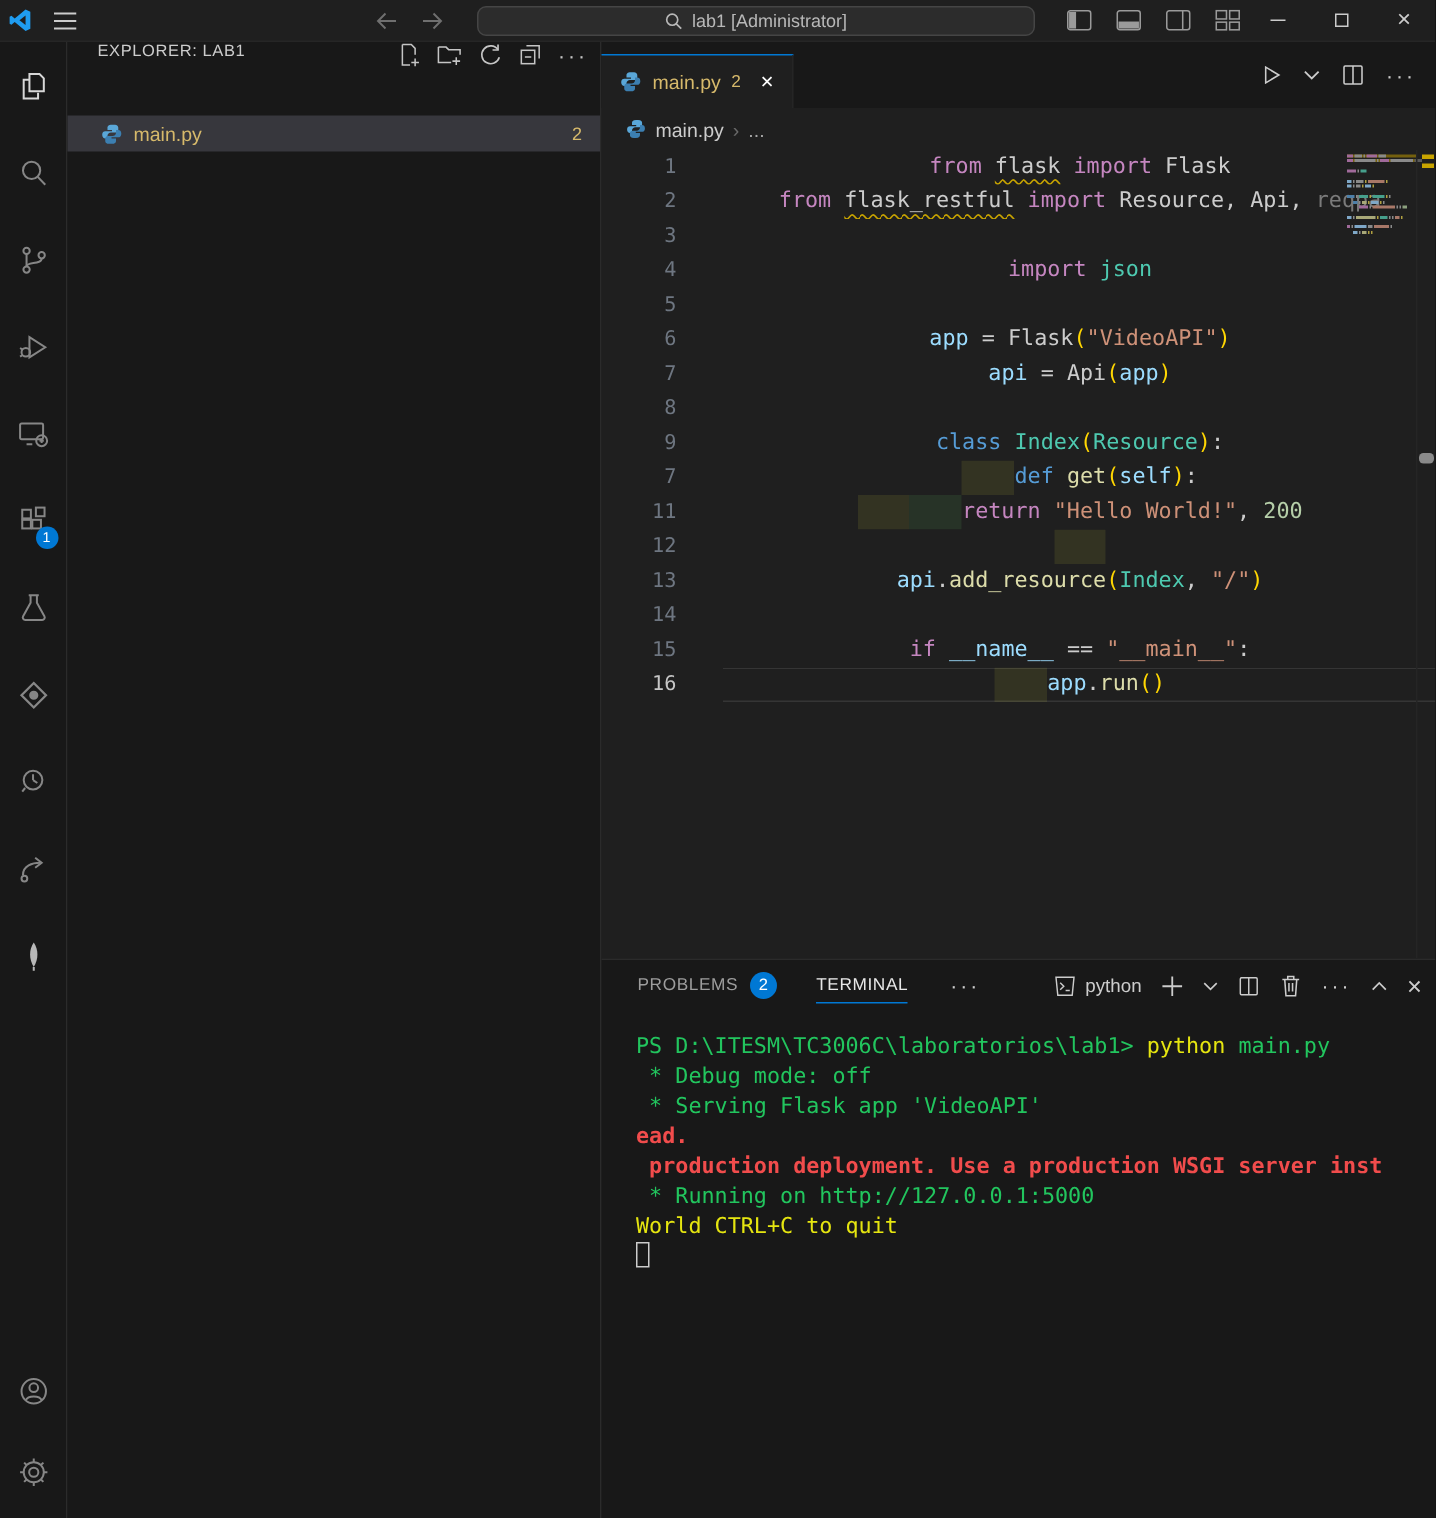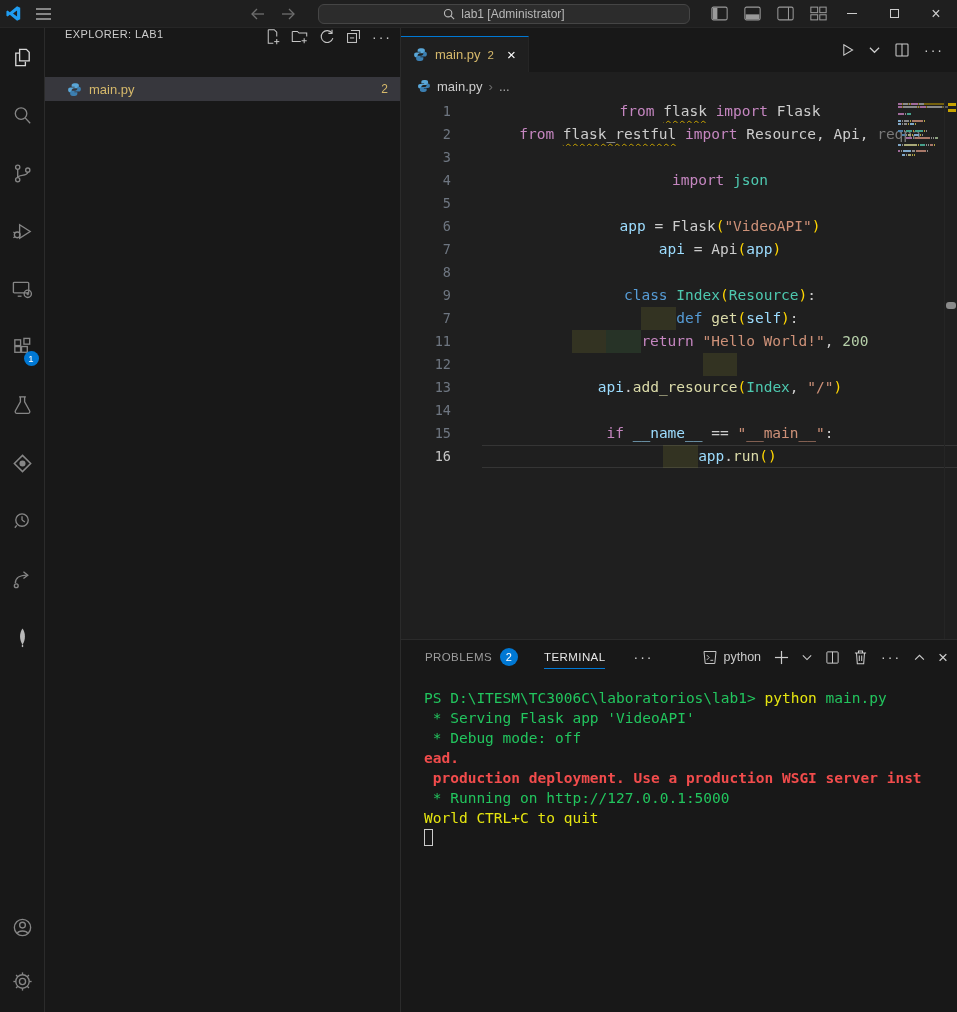--- a/index.html
+++ b/index.html
@@ -555,22 +555,22 @@
           <span>
             <svg width="11" height="7" viewBox="0 0 12 8" fill="none" stroke="currentColor" stroke-width="1.3">
                 <polyline points="1,6.5 6,1.5 11,6.5"></polyline>
               </svg>
           </span>
           <span style="font-size:17px;line-height:1;">×</span>
         </div>
       </div>
       <div class="terminal" id="terminal-lines">
           <div class="tline"><span class="tc-fg">PS D:\ITESM\TC3006C\laboratorios\lab1&gt; </span><span class="tc-yel">python</span><span class="tc-fg"> main.py</span></div>
+          <div class="tline"><span class="tc-fg"> * Debug mode: off</span></div>
           <div class="tline"><span class="tc-fg"> * Serving Flask app 'VideoAPI'</span></div>
-          <div class="tline"><span class="tc-fg"> * Debug mode: off</span></div>
           <div class="tline"><span class="tc-red">ead.</span></div>
           <div class="tline"><span class="tc-red"> production deployment. Use a production WSGI server inst</span></div>
           <div class="tline"><span class="tc-fg"> * Running on http://127.0.0.1:5000</span></div>
           <div class="tline"><span class="tc-yel">World CTRL+C to quit</span></div>
           <div class="tline"><span class="tc-fg"></span><span class="tcursor"></span></div>
         </div>
     </div>
   </div>
 </div>
 

